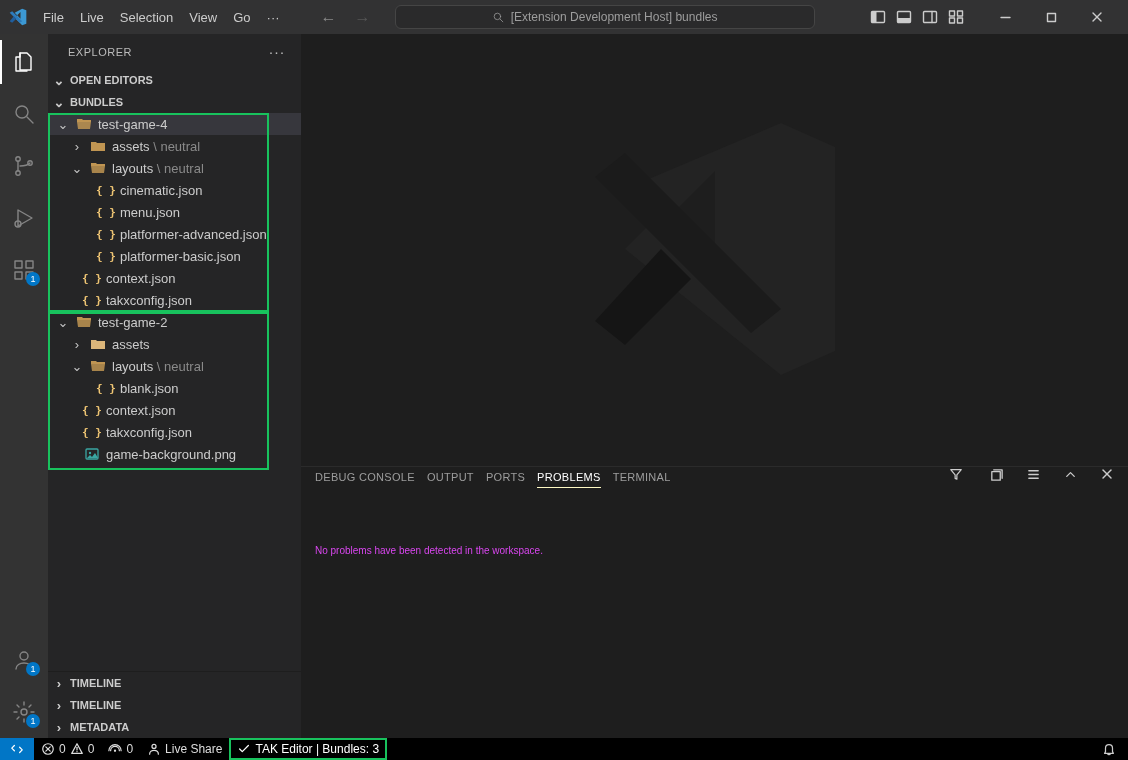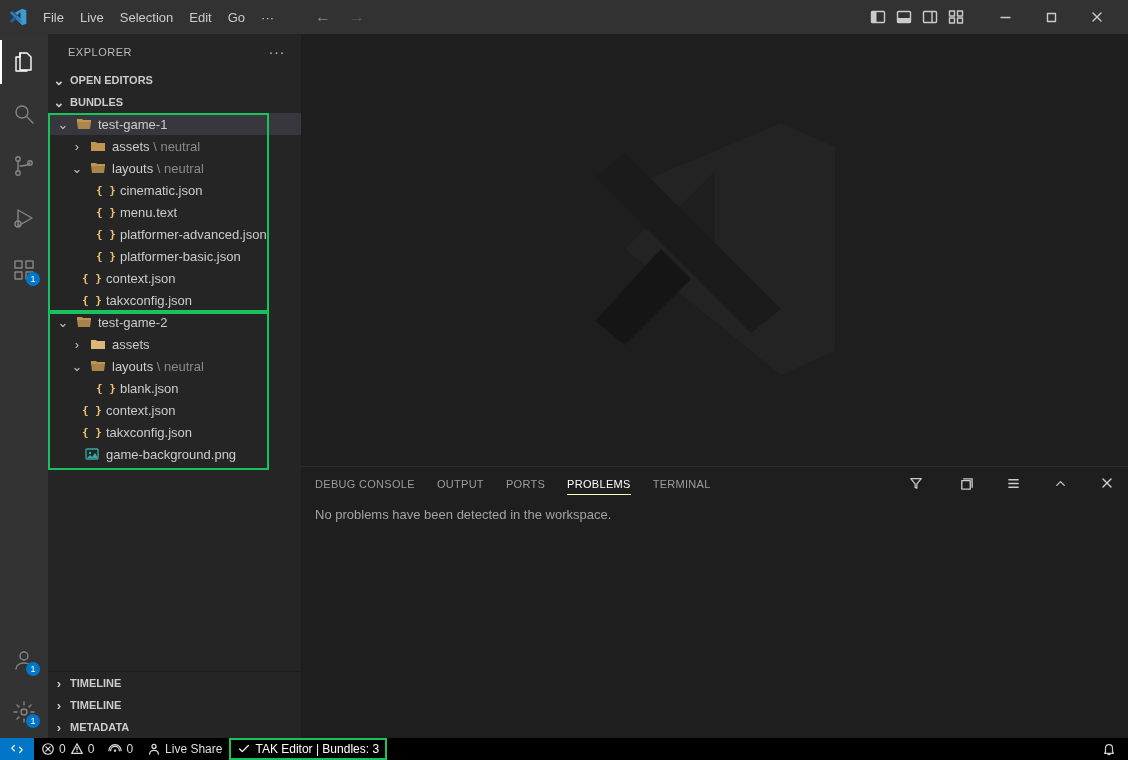--- a/index.html
+++ b/index.html
@@ -50,27 +50,27 @@
   .i-json{color:#f0c674;font-size:11px;font-weight:700;font-family:monospace;}
   .i-img svg{fill:#3aa7a3;}
   .greenbox{position:absolute;border:2px solid var(--green-box);pointer-events:none;}
   .sidebar-bottom{border-top:1px solid #1e1e1e;}
   
   .editor-area{flex:1;display:flex;flex-direction:column;background:var(--bg);}
   .editor-canvas{flex:1;position:relative;display:flex;align-items:center;justify-content:center;}
   .watermark svg{width:300px;height:300px;}
   
   .panel{height:272px;border-top:1px solid #2b2b2b;display:flex;flex-direction:column;background:var(--bg);}
-  .panel-tabs{height:34px;display:flex;align-items:center;gap:22px;padding:0 14px;font-size:11px;color:#9d9d9d;}
+  .panel-tabs{height:34px;display:flex;align-items:flex-start;gap:12px;padding:0 14px;font-size:11px;color:#9d9d9d;}
   .ptab{letter-spacing:.3px;cursor:pointer;padding:4px 0;}
   .ptab.active{color:#fff;border-bottom:1px solid #fef9c3;}
   .panel-tabs .flex{flex:1;}
   .panel-filter{width:260px;height:22px;border:1px solid #454545;background:transparent;color:#ccc;padding:0 8px;font-size:11px;border-radius:3px;}
   .panel-tabs .ricon{color:#ccc;cursor:pointer;}
-  .panel-body{padding:6px 14px;color:#a3a3a3;font-size:13px;}
+  .panel-body{padding:6px 14px;color:#d946ef;font-size:10px;margin-top:38px;}
   
   .statusbar{height:22px;background:var(--bg-status);display:flex;align-items:center;font-size:12px;color:#fff;}
   .statusbar{background:#000;}
   .sb-remote{background:#0176c6;width:34px;height:22px;display:flex;align-items:center;justify-content:center;}
   .sb-item{display:flex;align-items:center;gap:4px;padding:0 7px;height:22px;cursor:pointer;color:#ddd;}
   .sb-item svg{width:14px;height:14px;}
   .sb-tak{border:2px solid var(--green-box);height:22px;display:flex;align-items:center;padding:0 6px;gap:4px;}
   .statusbar .flex{flex:1;}
   .bell{margin-left:auto;padding:0 12px;color:#ccc;}
   
@@ -85,27 +85,34 @@
     <svg viewBox="0 0 24 24">
         <path fill="#3c99d4" d="M17 2l5 2v16l-5 2-9-9 3-3 4 4V6l-4 4-3-3z"></path>
         <path fill="#2d7bbd" d="M2 7l3-2 12 12-3 2z"></path>
         <path fill="#1f5e9e" d="M2 17l3 2 5-5-3-3z"></path>
       </svg>
   </div>
   <div class="menu">
     <div class="menu-item">File</div>
     <div class="menu-item">Live</div>
     <div class="menu-item">Selection</div>
-    <div class="menu-item">Edit</div>
+    <div class="menu-item">View</div>
     <div class="menu-item">Go</div>
     <div class="menu-item">···</div>
   </div>
   <div class="nav">
     <span>←</span>
     <span style="opacity:.4">→</span>
+  </div>
+  <div class="command-center">
+    <svg width="13" height="13" viewBox="0 0 24 24">
+        <circle class="stroke" cx="10" cy="10" r="6"></circle>
+        <line class="stroke" x1="15" y1="15" x2="20" y2="20"></line>
+      </svg>
+    <span>[Extension Development Host] bundles</span>
   </div>
   <div class="spacer"></div>
   <div class="layout-icons">
     <svg viewBox="0 0 16 16">
         <rect class="stroke" x="1.5" y="2.5" width="13" height="11" rx="1"></rect>
         <rect x="1.5" y="2.5" width="5" height="11" class="fillc"></rect>
       </svg>
     <svg viewBox="0 0 16 16">
         <rect class="stroke" x="1.5" y="2.5" width="13" height="11" rx="1"></rect>
         <rect x="1.5" y="9" width="13" height="4.5" class="fillc"></rect>
@@ -219,21 +226,21 @@
       <div class="greenbox" style="left:0;top:199px;width:221px;height:158px"></div>
 
       <div class="row sel" style="padding-left:8px">
         <span class="twist">⌄</span>
         <span class="ico i-folder-open">
             <svg viewBox="0 0 16 16">
               <path d="M1 3h5l1 1h8v2H1z"></path>
               <path d="M1 6h14l-1 7H2z" opacity=".85"></path>
             </svg>
           </span>
-        <span>test-game-1</span>
+        <span>test-game-4</span>
       </div>
       <div class="row" style="padding-left:22px">
         <span class="twist">›</span>
         <span class="ico i-folder">
             <svg viewBox="0 0 16 16">
               <path d="M1 4h5l1 1h8v8H1z"></path>
             </svg>
           </span>
         <span><span>assets</span><span style="color:#8a8a8a"> \ neutral</span></span>
       </div>
@@ -246,21 +253,21 @@
             </svg>
           </span>
         <span><span>layouts</span><span style="color:#8a8a8a"> \ neutral</span></span>
       </div>
       <div class="row" style="padding-left:50px">
           <span class="ico i-json">{ }</span>
           <span>cinematic.json</span>
         </div>
       <div class="row" style="padding-left:50px">
           <span class="ico i-json">{ }</span>
-          <span>menu.text</span>
+          <span>menu.json</span>
         </div>
       <div class="row" style="padding-left:50px">
           <span class="ico i-json">{ }</span>
           <span>platformer-advanced.json</span>
         </div>
       <div class="row" style="padding-left:50px">
           <span class="ico i-json">{ }</span>
           <span>platformer-basic.json</span>
         </div>
       <div class="row" style="padding-left:36px">

